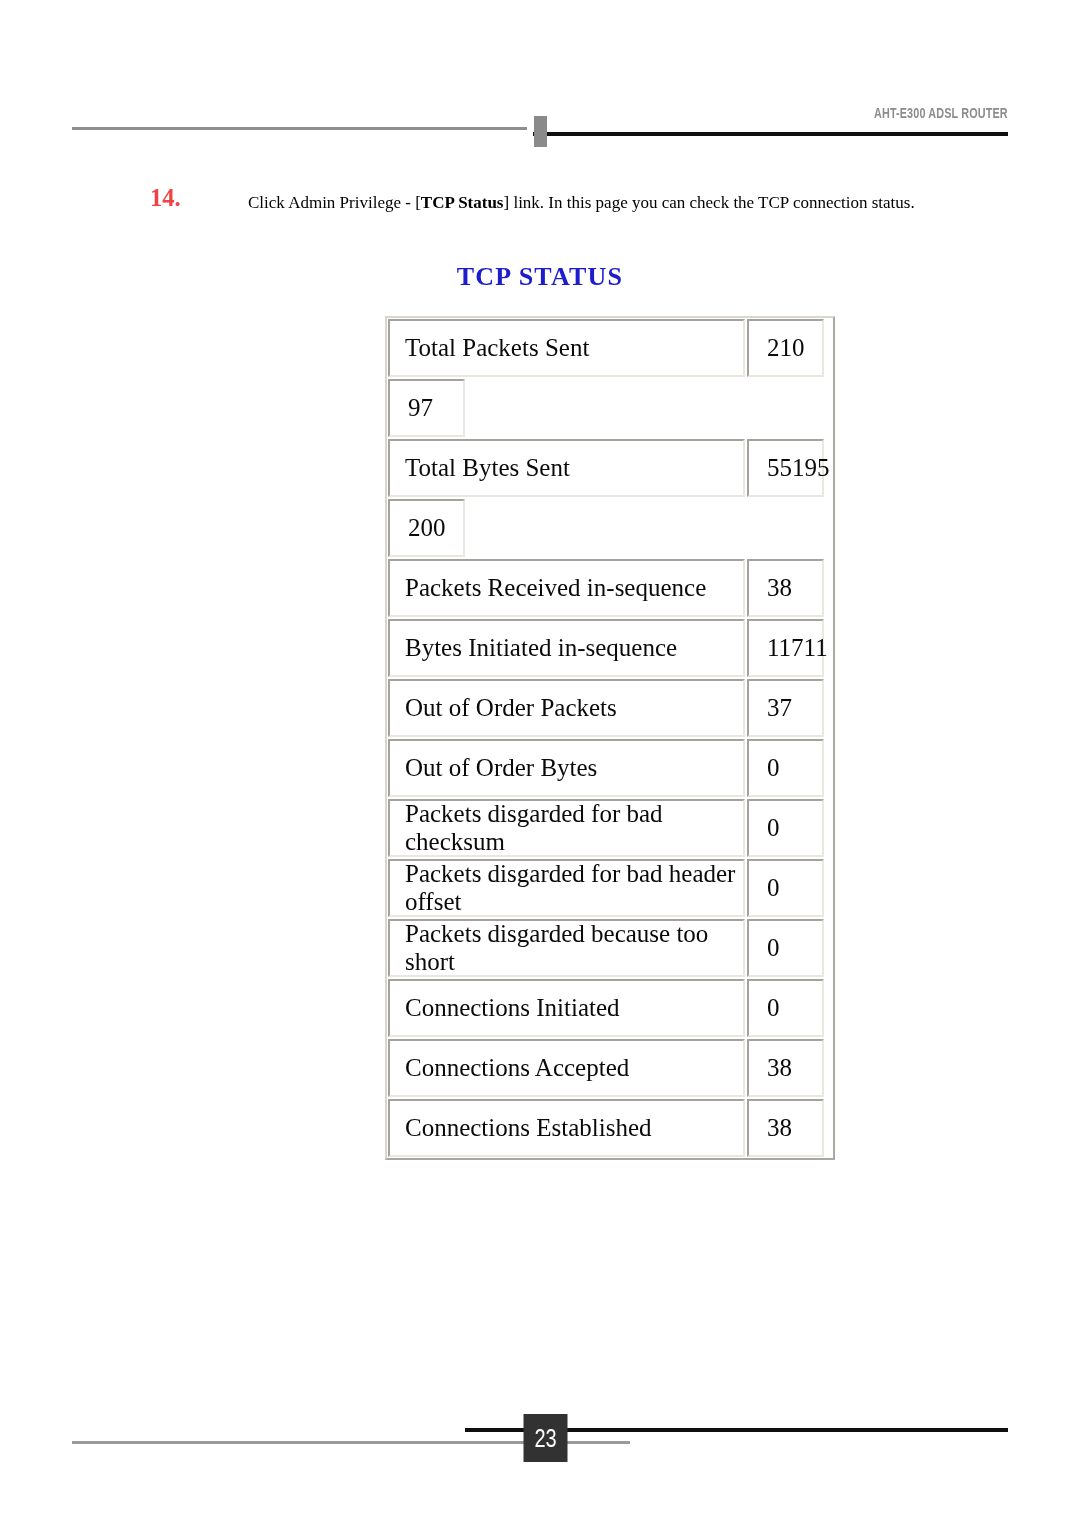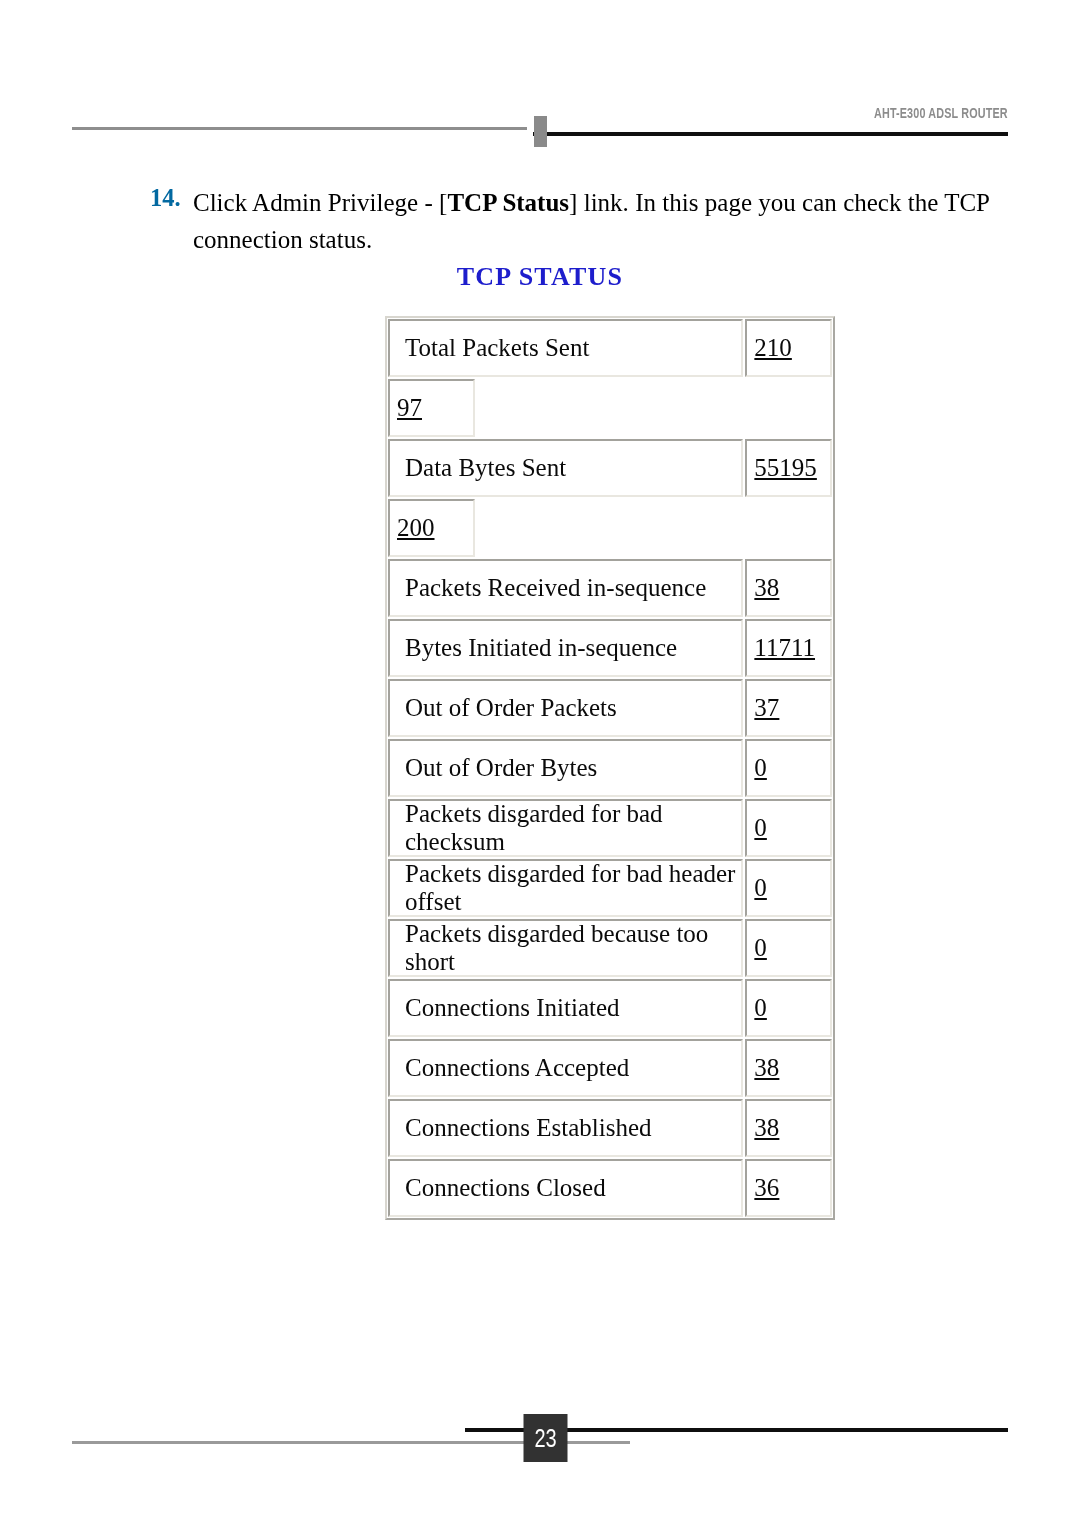--- a/index.html
+++ b/index.html
@@ -67,25 +67,25 @@
     left: 150px;
     top: 184px;
     width: 840px;
   }
   #instruction-number {
     position: absolute;
     left: 0;
     top: 0;
     font-size: 24.5px;
     font-weight: bold;
-    color: #0369a1;
+    color: #ef4444;
   }
   #instruction-text {
-    margin-left: 43px;
-    font-size: 25px;
+    margin-left: 98px;
+    font-size: 17px;
     line-height: 37px;
     color: #000000;
     text-align: justify;
   }
   #instruction-text .b {
     font-weight: bold;
   }
 
   
   #tcp-status-title {
@@ -132,23 +132,22 @@
     color: #0a0a0a;
     background: #ffffff;
     margin: 1px;
     font-family: "Liberation Serif", serif;
   }
   .tcp-cell-label {
     width: 357px;
     padding-left: 15px;
   }
   .tcp-cell-value {
-    width: 87px;
-    padding-left: 7px;
-    text-decoration: underline;
+    width: 77px;
+    padding-left: 18px;
   }
 
   
   #page-footer {
     position: absolute;
     left: 0;
     top: 1400px;
     width: 1080px;
     height: 90px;
   }
@@ -204,21 +203,21 @@
 
 <div id="tcp-status-table">
     <div class="tcp-row">
       <div class="tcp-cell tcp-cell-label">Total Packets Sent</div>
       <div class="tcp-cell tcp-cell-value">210</div>
     </div>
     <div class="tcp-row">
       <div class="tcp-cell tcp-cell-value">97</div>
     </div>
     <div class="tcp-row">
-      <div class="tcp-cell tcp-cell-label">Data Bytes Sent</div>
+      <div class="tcp-cell tcp-cell-label">Total Bytes Sent</div>
       <div class="tcp-cell tcp-cell-value">55195</div>
     </div>
     <div class="tcp-row">
       <div class="tcp-cell tcp-cell-value">200</div>
     </div>
     <div class="tcp-row">
       <div class="tcp-cell tcp-cell-label">Packets Received in-sequence</div>
       <div class="tcp-cell tcp-cell-value">38</div>
     </div>
     <div class="tcp-row">
@@ -249,23 +248,19 @@
       <div class="tcp-cell tcp-cell-label">Connections Initiated</div>
       <div class="tcp-cell tcp-cell-value">0</div>
     </div>
     <div class="tcp-row">
       <div class="tcp-cell tcp-cell-label">Connections Accepted</div>
       <div class="tcp-cell tcp-cell-value">38</div>
     </div>
     <div class="tcp-row">
       <div class="tcp-cell tcp-cell-label">Connections Established</div>
       <div class="tcp-cell tcp-cell-value">38</div>
-    </div>
-    <div class="tcp-row">
-      <div class="tcp-cell tcp-cell-label">Connections Closed</div>
-      <div class="tcp-cell tcp-cell-value">36</div>
     </div>
   </div>
 
 <div id="page-footer"></div>
 <div id="footer-rule-black"></div>
 <div id="footer-rule-gray"></div>
 <div id="page-number-box">23</div>
 
 </body></html>

